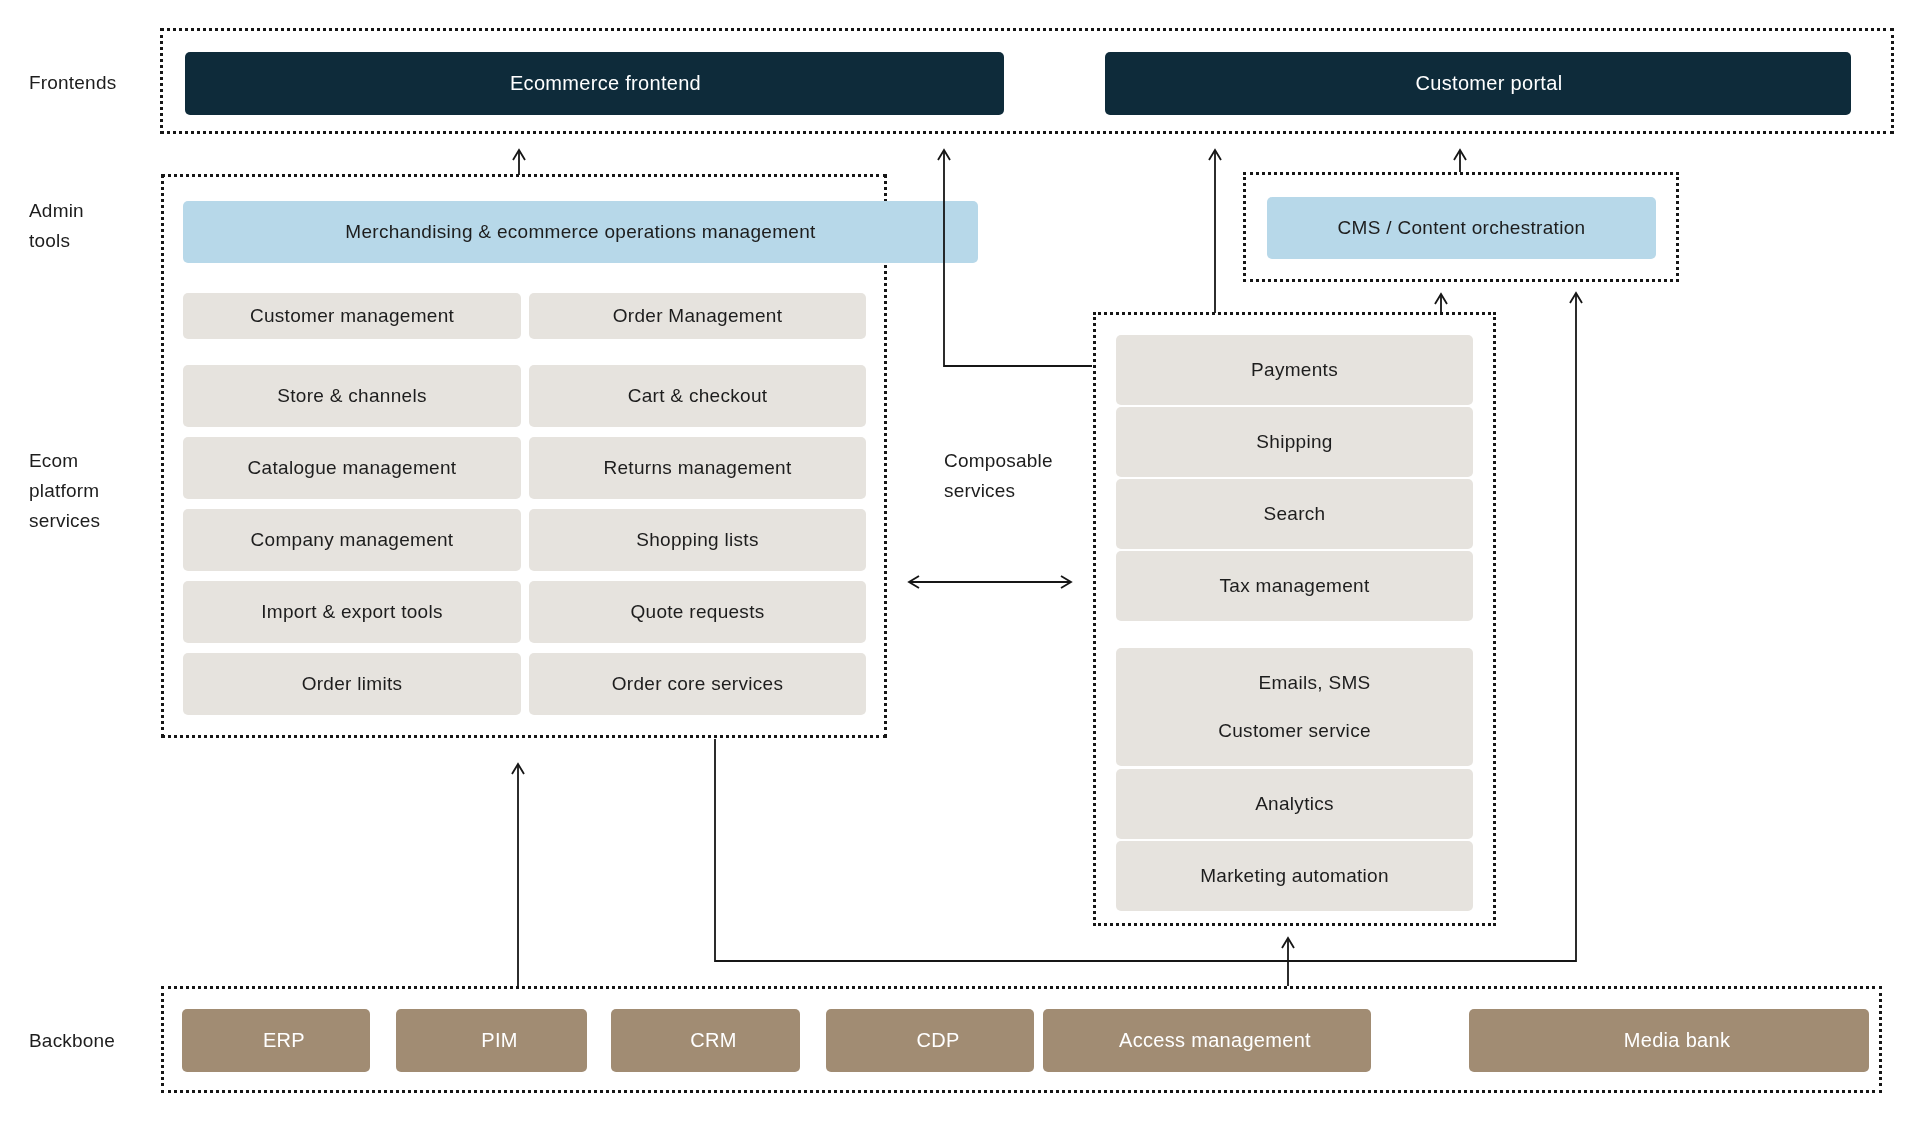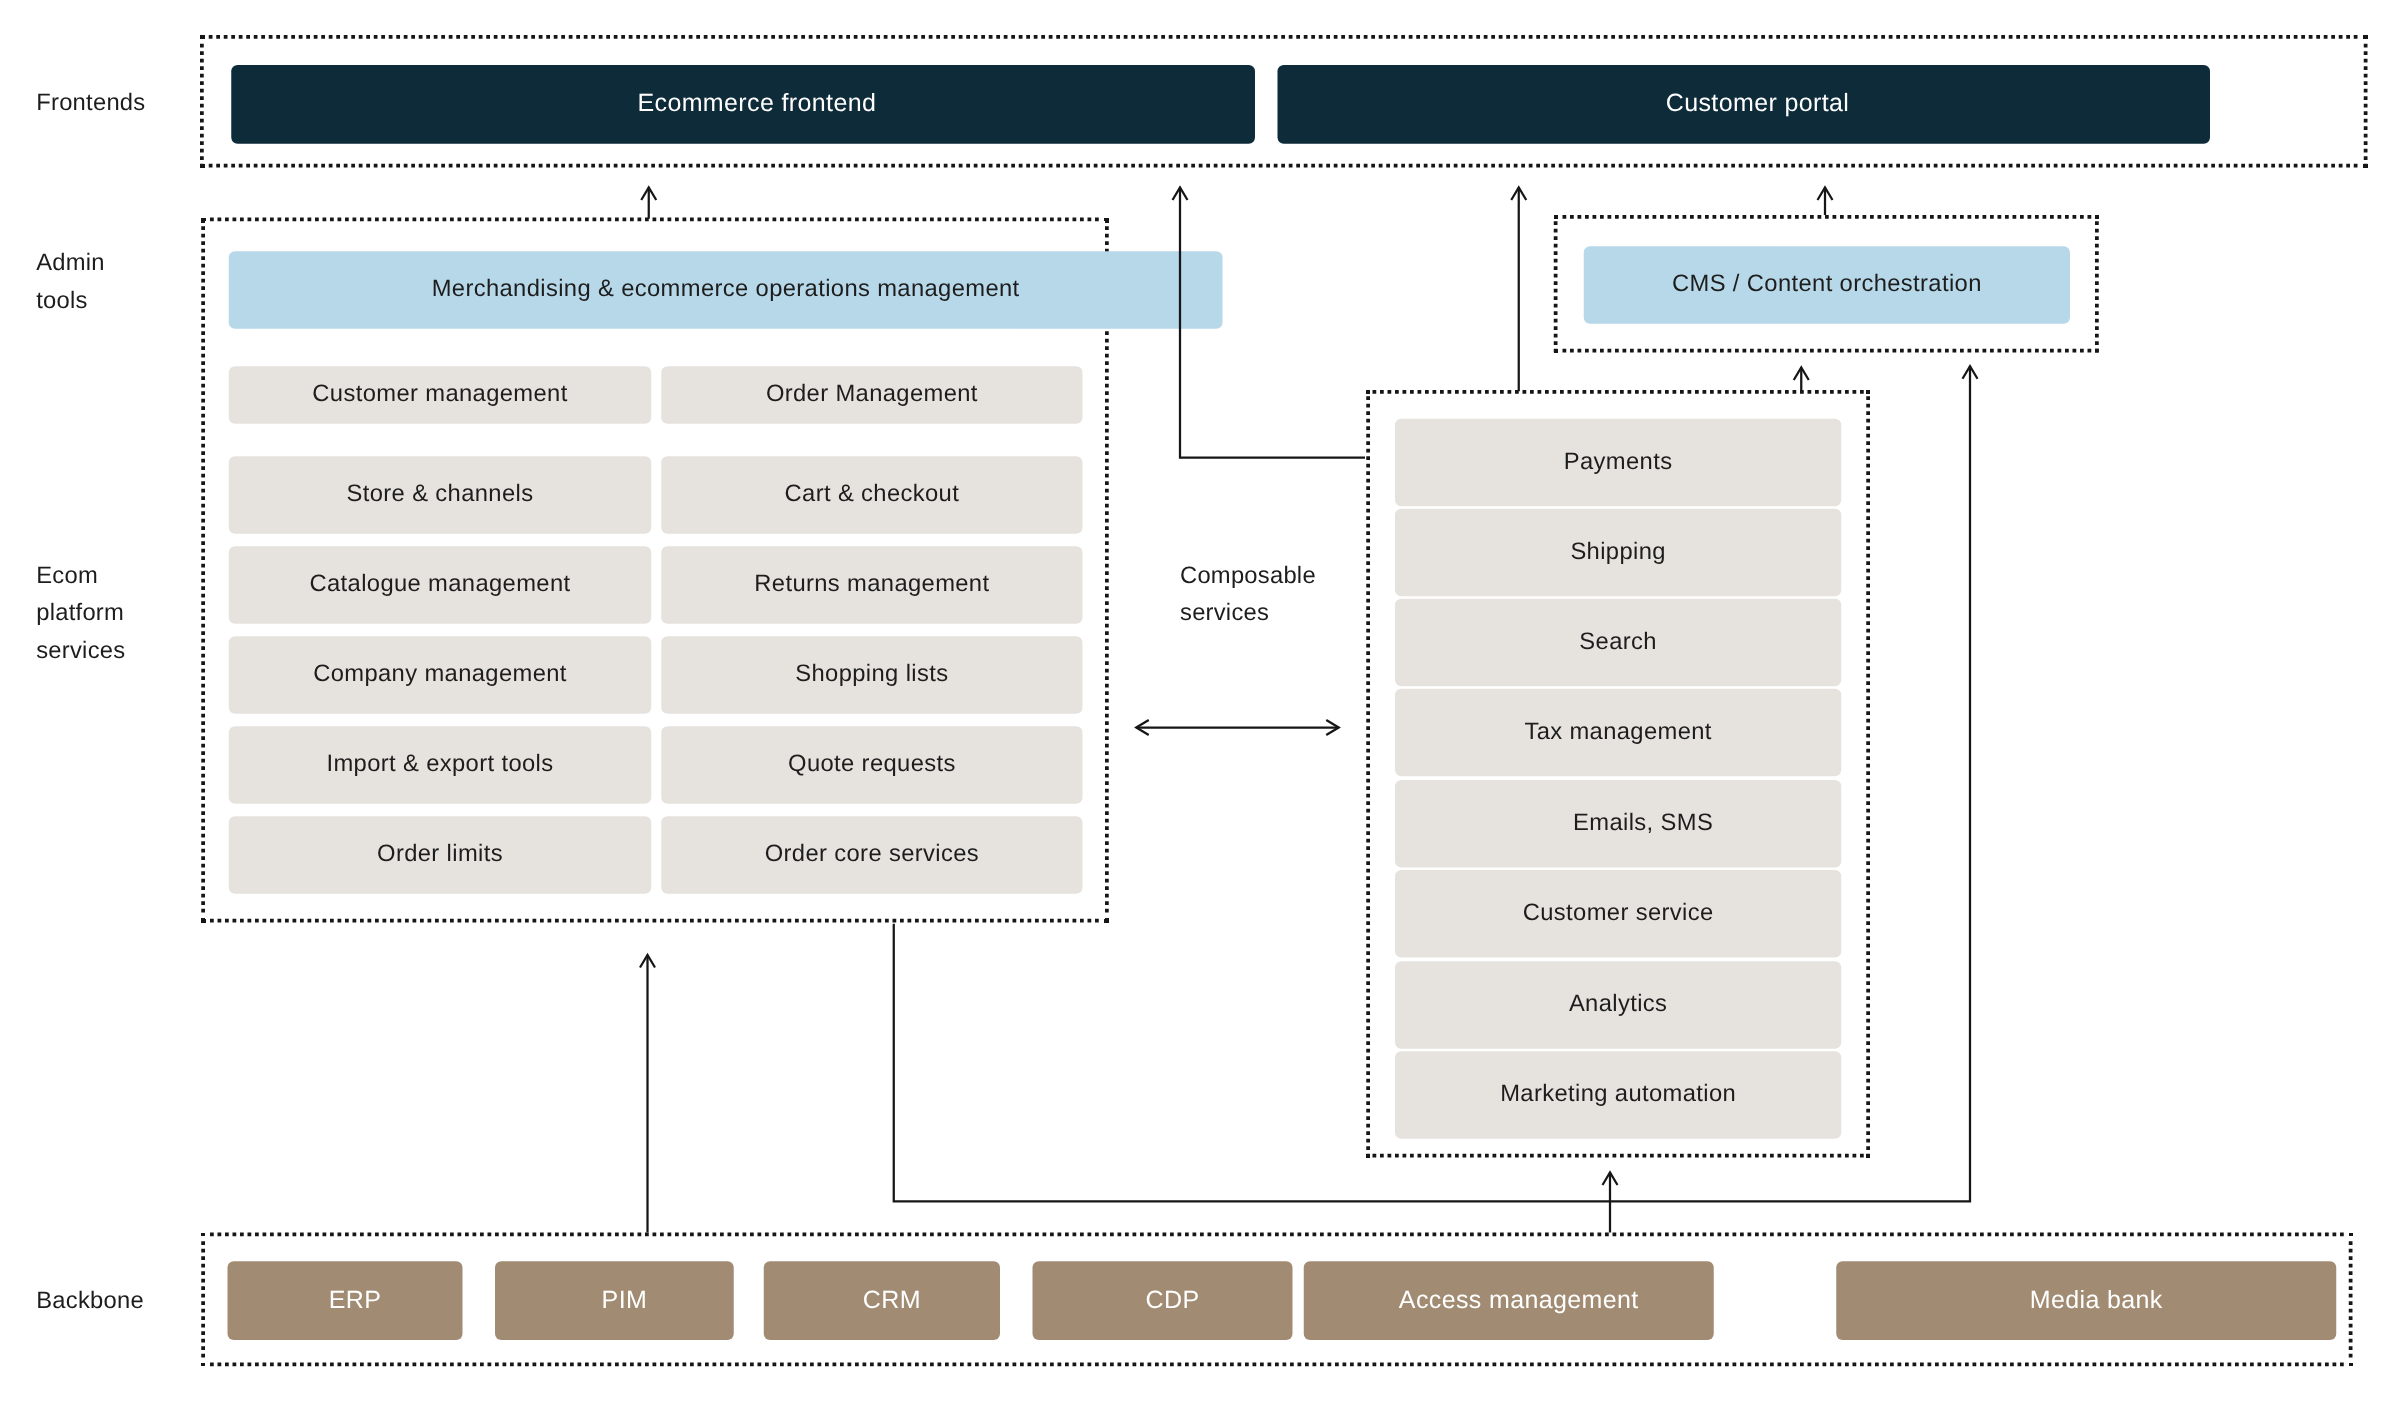--- a/index.html
+++ b/index.html
@@ -23,21 +23,21 @@
   .tan{background:var(--c-tan);color:#fff;font-size:20px;}
   .side-label{position:absolute;left:29px;font-size:19px;line-height:30px;letter-spacing:.2px;}
   .mid-label{position:absolute;font-size:19px;line-height:30px;letter-spacing:.2px;}
   
   .c1{left:183px;width:338px;} .c2{left:529px;width:337px;}
   .r1{top:293px;height:46px;} .r2{top:365px;height:62px;} .r3{top:437px;height:62px;}
   .r4{top:509px;height:62px;} .r5{top:581px;height:62px;} .r6{top:653px;height:62px;}
   
   .svc{left:1116px;width:357px;height:70px;}
   .s1{top:335px;} .s2{top:407px;} .s3{top:479px;} .s4{top:551px;}
-  .s5{top:624px;padding-left:40px;} .s6{top:696px;} .s7{top:769px;} .s8{top:841px;}
+  .s5{top:648px;padding-left:40px;} .s6{top:696px;} .s7{top:769px;} .s8{top:841px;}
   
   .bb{top:1009px;height:63px;padding-left:16px;}
   .b-erp{left:182px;width:188px;} .b-pim{left:396px;width:191px;} .b-crm{left:611px;width:189px;}
   .b-cdp{left:826px;width:208px;} .b-access{left:1043px;width:328px;} .b-media{left:1469px;width:400px;}
   #connectors{position:absolute;left:0;top:0;pointer-events:none;}
 </style>
 </head>
 <body>
 
 <div id="canvas">
@@ -58,21 +58,21 @@
     <div>platform</div>
     <div>services</div>
   </div>
   <div class="mid-label" style="left:944px;top:446px">
     <div>Composable</div>
     <div>services</div>
   </div>
   <div class="side-label" style="top:1026px">Backbone</div>
 
   <div class="box hero" style="left:185px;width:819px">Ecommerce frontend</div>
-  <div class="box hero" style="left:1022px;width:746px">Customer portal</div>
+  <div class="box hero" style="left:1105px;width:746px">Customer portal</div>
 
   <div class="box blue" style="left:183px;top:201px;width:795px;height:62px">Merchandising &amp; ecommerce operations management</div>
 
   <div class="box blue" style="left:1267px;top:197px;width:389px;height:62px">CMS / Content orchestration</div>
 
   <div class="box gray c1 r1">Customer management</div>
   <div class="box gray c2 r1">Order Management</div>
   <div class="box gray c1 r2">Store &amp; channels</div>
   <div class="box gray c2 r2">Cart &amp; checkout</div>
   <div class="box gray c1 r3">Catalogue management</div>

